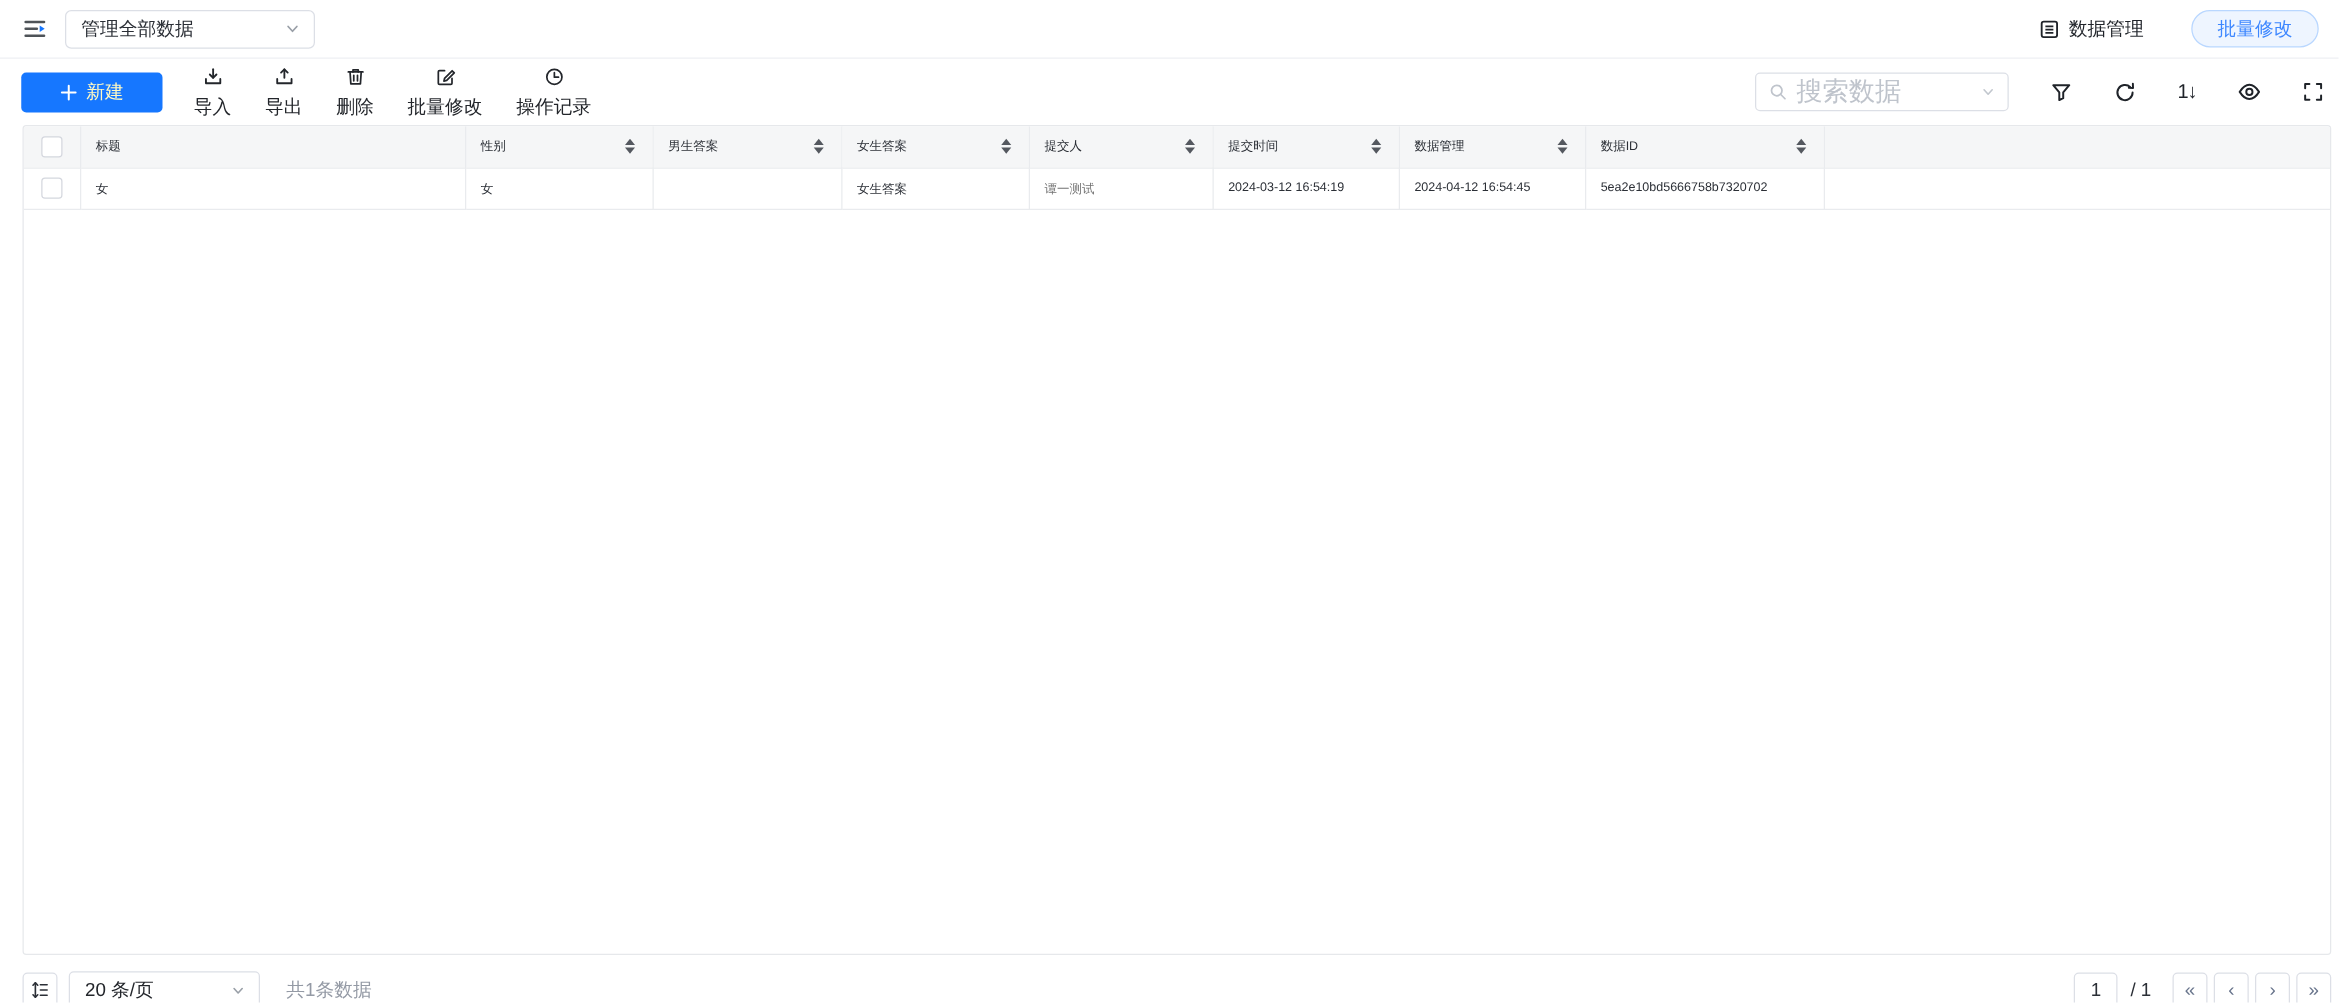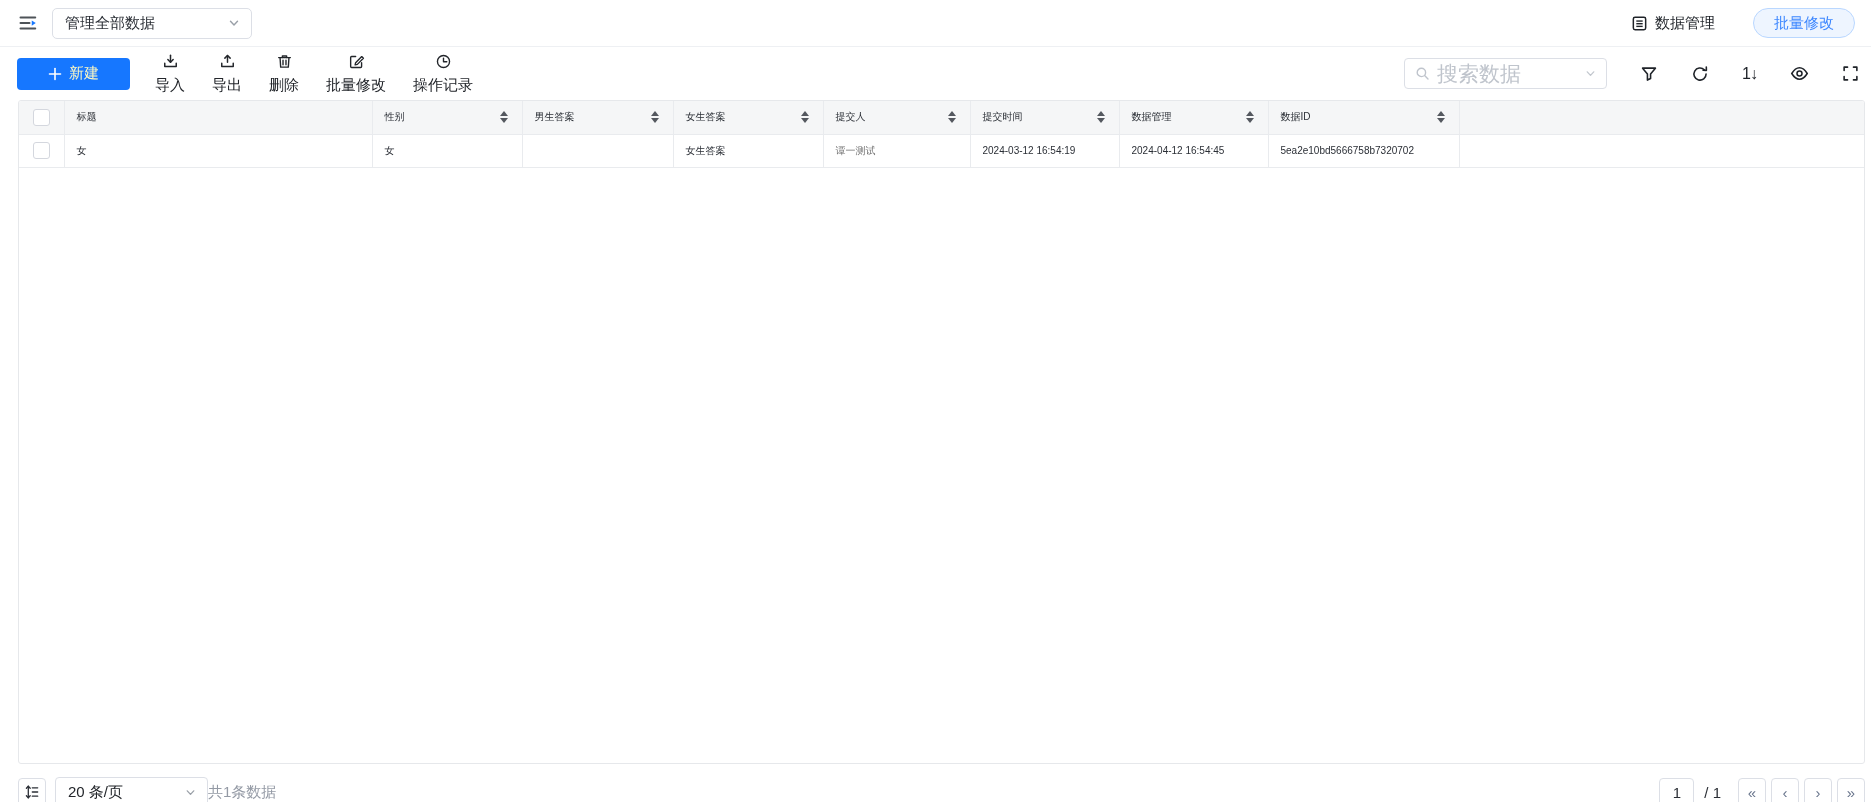--- a/index.html
+++ b/index.html
@@ -124,21 +124,21 @@
     display: flex; align-items: center; justify-content: center;
     background: #fff; cursor: pointer; color: #69758c;
   }
   .page-size-select {
     margin-left: 9px;
     width: 153px; height: 30px;
     border: 1px solid #dcdfe6; border-radius: 4px;
     display: flex; align-items: center; justify-content: space-between;
     padding: 0 10px 0 12px; background: #fff; cursor: pointer; color: #23262b;
   }
-  .total-text { margin-left: 0; color: #949aa5; }
+  .total-text { margin-left: 21px; color: #949aa5; }
   .pager-spacer { flex: 1; }
   .page-input {
     width: 35px; height: 29px;
     border: 1px solid #dcdfe6; border-radius: 4px;
     text-align: center; font-size: 15px; font-family: inherit; color: #2b2f36; outline: none;
   }
   .page-total { margin: 0 12px 0 10px; color: #2b2f36; }
   .nav-btn { margin-left: 5px; font-size: 15px; }
 </style>
 </head>

